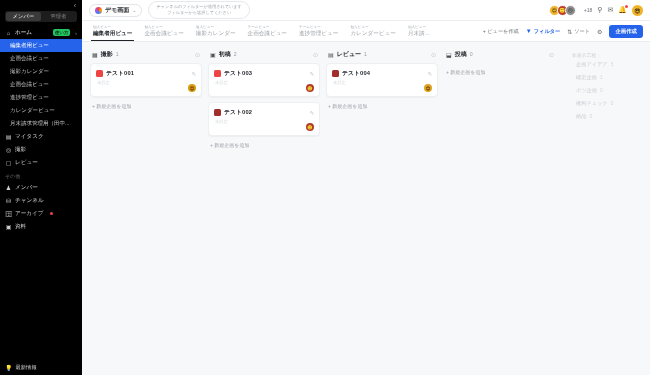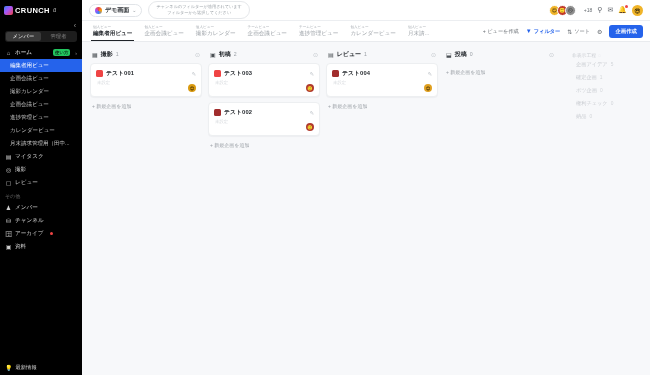--- a/index.html
+++ b/index.html
@@ -161,25 +161,20 @@
     padding-left: 8px; font-size: 5.2px; color: #c9ccd1;
   }
   .hp-cnt { font-size: 4.8px; color: #d3d6da; }
 </style>
 </head>
 <body>
 
 <div id="app">
 
   <div id="sidebar">
-    <div class="brand">
-      <div class="brand-logo"></div>
-      <div class="brand-text">CRUNCH</div>
-      <div class="brand-sub">ß</div>
-    </div>
 
     <div class="collapse-row">
       <span class="collapse-ico">‹</span>
     </div>
 
     <div class="seg">
       <div class="seg-btn active">メンバー</div>
       <div class="seg-btn">管理者</div>
     </div>
 

